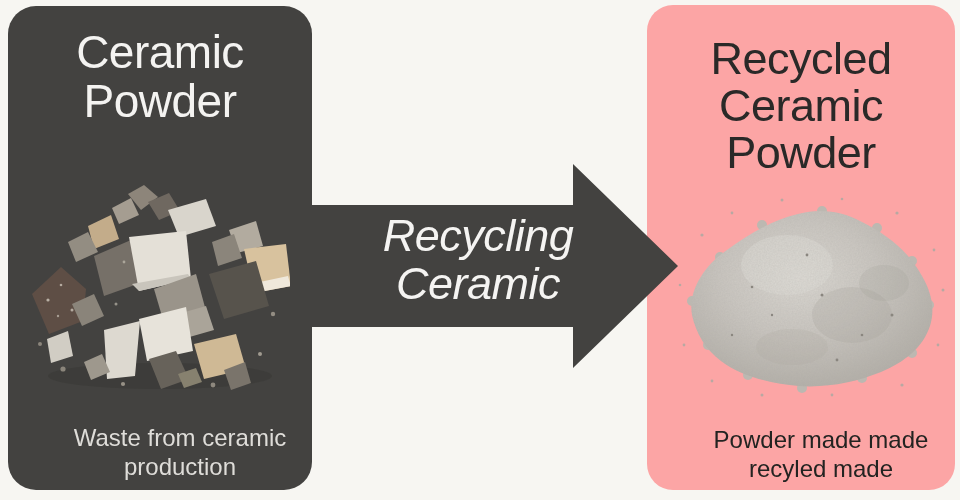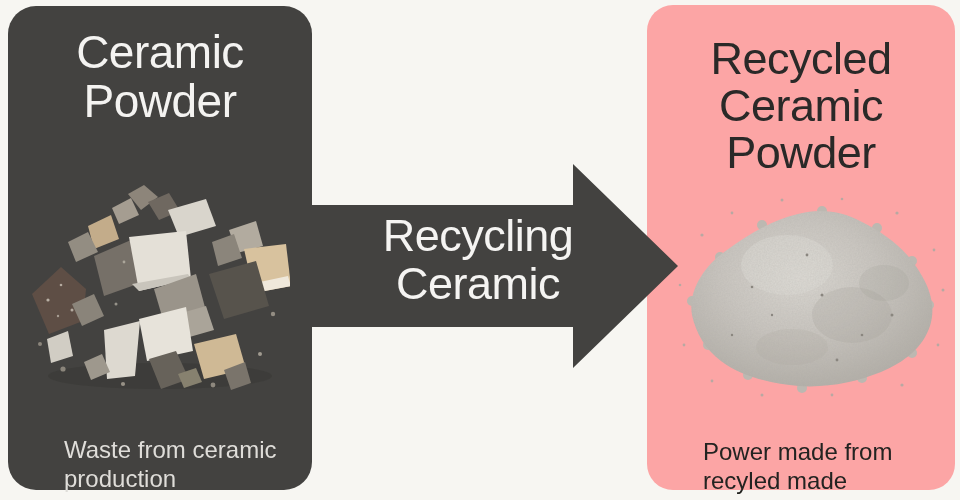--- a/index.html
+++ b/index.html
@@ -17,30 +17,30 @@
     left:647px;top:5px;width:308px;height:485px;
     background:#fca5a5;border-radius:26px;
   }
   .title{
     margin:12px;text-align:center;font-weight:400;letter-spacing:-0.5px;
   }
   .title .line{display:block;}
   .title.light{padding-top:10px;font-size:46px;line-height:49px;color:#f4f3f1;}
   .title.dark{padding-top:18px;font-size:45px;line-height:47px;color:#2a2928;}
   .caption{
-    position:absolute;left:0;right:0;margin:16px;
+    position:absolute;left:0;right:0;margin:4px;text-align:center;
     font-size:24px;line-height:29px;font-weight:400;padding-left:40px;
   }
   .caption .line{display:block;}
   .caption.light{top:413px;color:#dfddd9;}
   .caption.dark{top:416px;color:#232321;}
   .photo{position:absolute;display:block;}
   .photo.shards{left:20px;top:176px;width:262px;height:210px;}
   .photo.powder{left:25px;top:190px;width:280px;height:205px;}
-  .arrow-wrap{position:absolute;left:310px;top:160px;width:372px;height:212px;}
+  .arrow-wrap{position:absolute;left:310px;top:160px;width:372px;height:212px;font-style:italic;}
   .arrow-wrap svg{position:absolute;left:0;top:0;width:372px;height:212px;display:block;}
   .arrow-label{
     position:absolute;left:33px;top:52px;width:270px;
     text-align:center;font-size:45px;line-height:48px;
     color:#f5f4f2;font-weight:400;letter-spacing:-0.5px;
   }
   .arrow-label .line{display:block;}
 </style>
 </head>
 <body>
@@ -193,21 +193,21 @@
         <circle cx="230" cy="190" r="1.6"></circle>
           <circle cx="160" cy="200" r="1.4"></circle>
         <circle cx="90" cy="200" r="1.5"></circle>
           <circle cx="40" cy="186" r="1.4"></circle>
         <circle cx="12" cy="150" r="1.4"></circle>
           <circle cx="8" cy="90" r="1.3"></circle>
       </g>
     </svg>
 
     <p class="caption dark">
-      <span class="line">Power made from</span>
+      <span class="line">Powder made made</span>
       <span class="line">recyled made</span>
     </p>
   </section>
 
   <div class="arrow-wrap">
     <svg viewBox="0 0 372 212" aria-hidden="true">
       <polygon points="0,45 263,45 263,4 368,106 263,208 263,167 0,167" fill="#434240"></polygon>
     </svg>
     <div class="arrow-label">
       <span class="line">Recycling</span>

